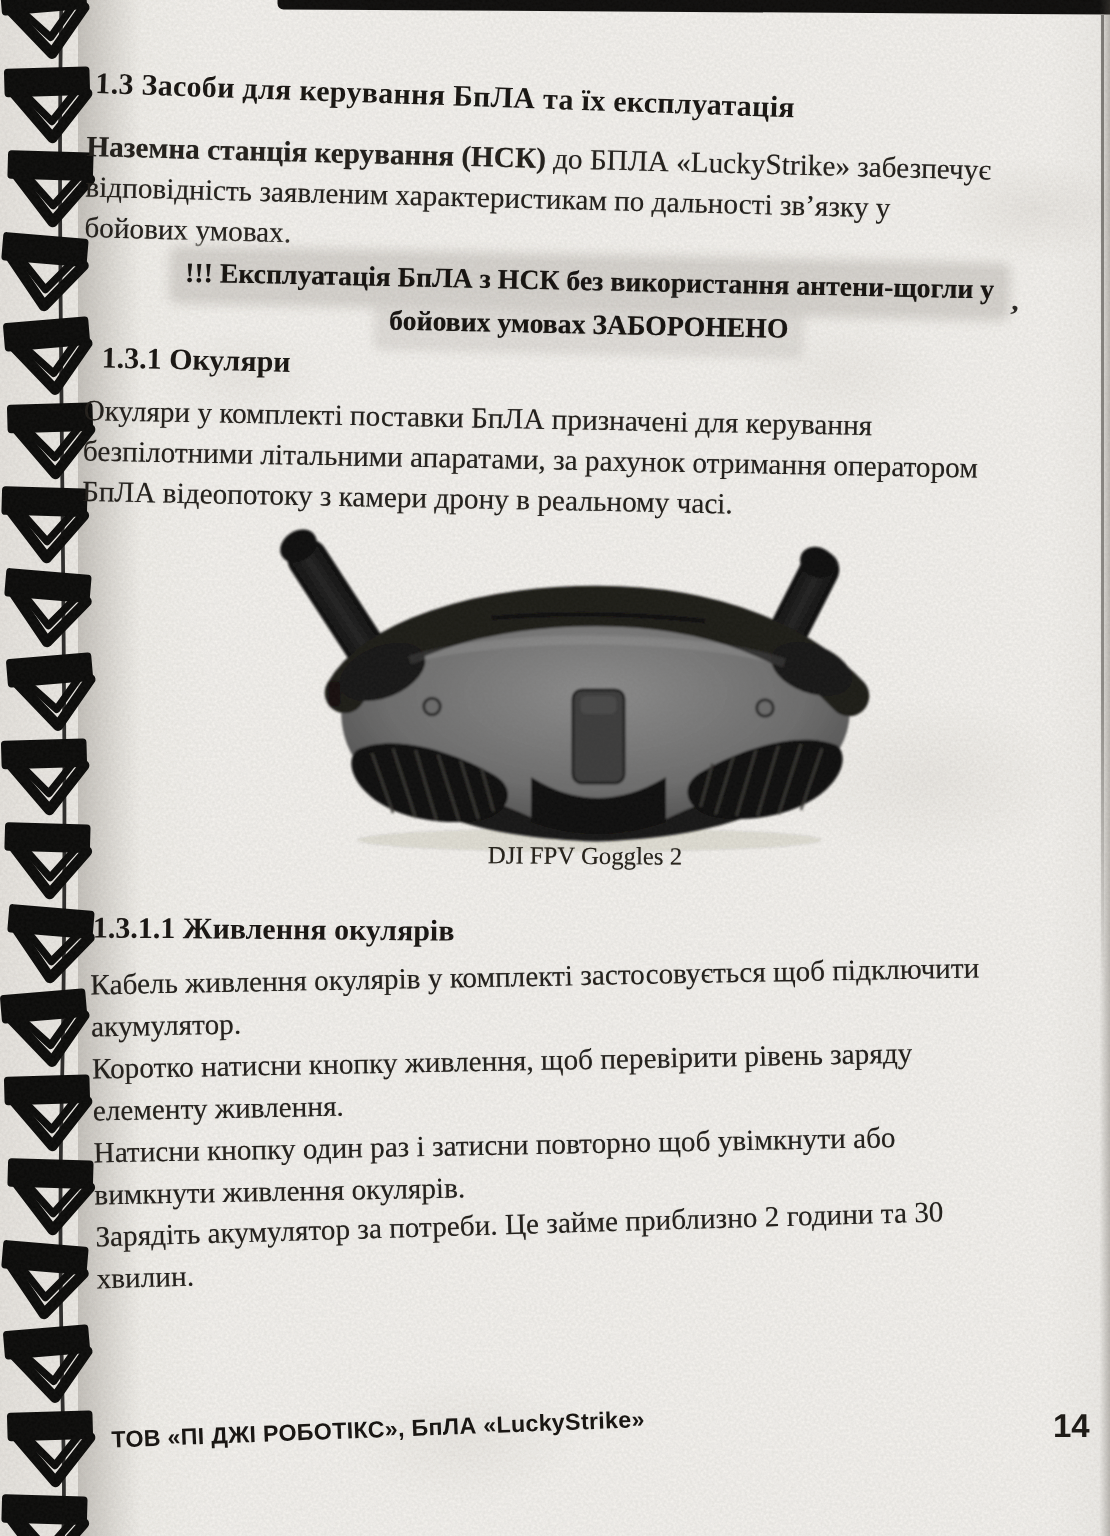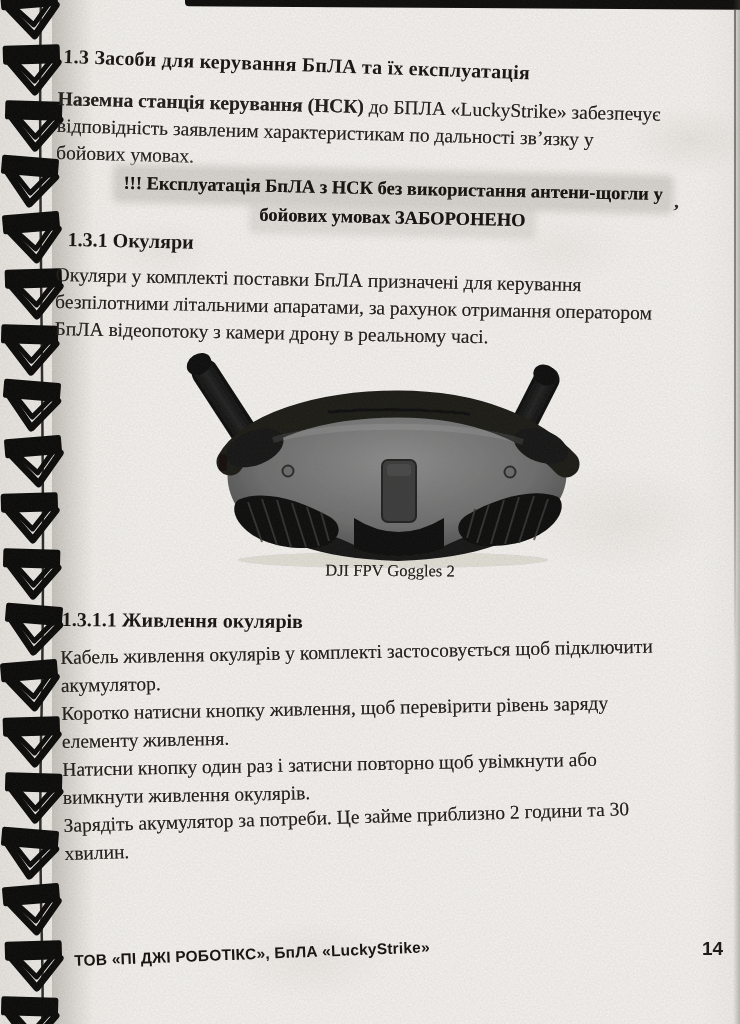--- a/index.html
+++ b/index.html
@@ -74,21 +74,21 @@
 
   .footer {
     position: absolute; left: 74px; top: 952px;
     font-family: "Liberation Sans", sans-serif; font-weight: bold;
     font-size: 15.5px; color: #15120f; transform: rotate(-2.2deg); transform-origin: left top;
     letter-spacing: 0.2px;
   }
   .page-number {
     position: absolute; left: 702px; top: 938px;
     font-family: "Liberation Sans", sans-serif; font-weight: bold;
-    font-size: 19px; color: #1b1814;
+    font-size: 22px; color: #1b1814;
   }
 
   .goggles { position: absolute; left: 178px; top: 350px; width: 424px; height: 220px; }
   .noise-layer { position: absolute; inset: 0; pointer-events: none; }
 </style>
 </head>
 <body>
 
 <div class="page">
 

